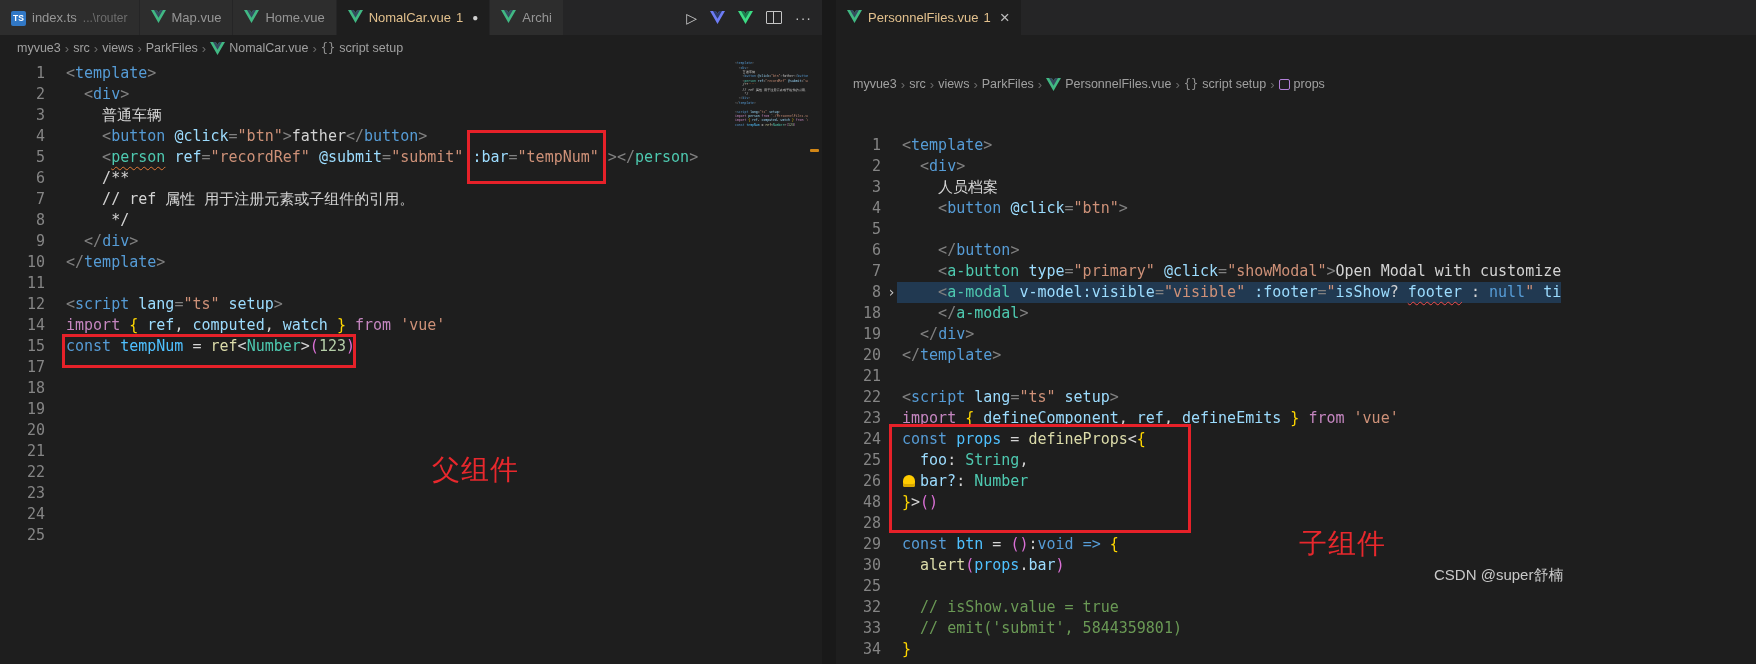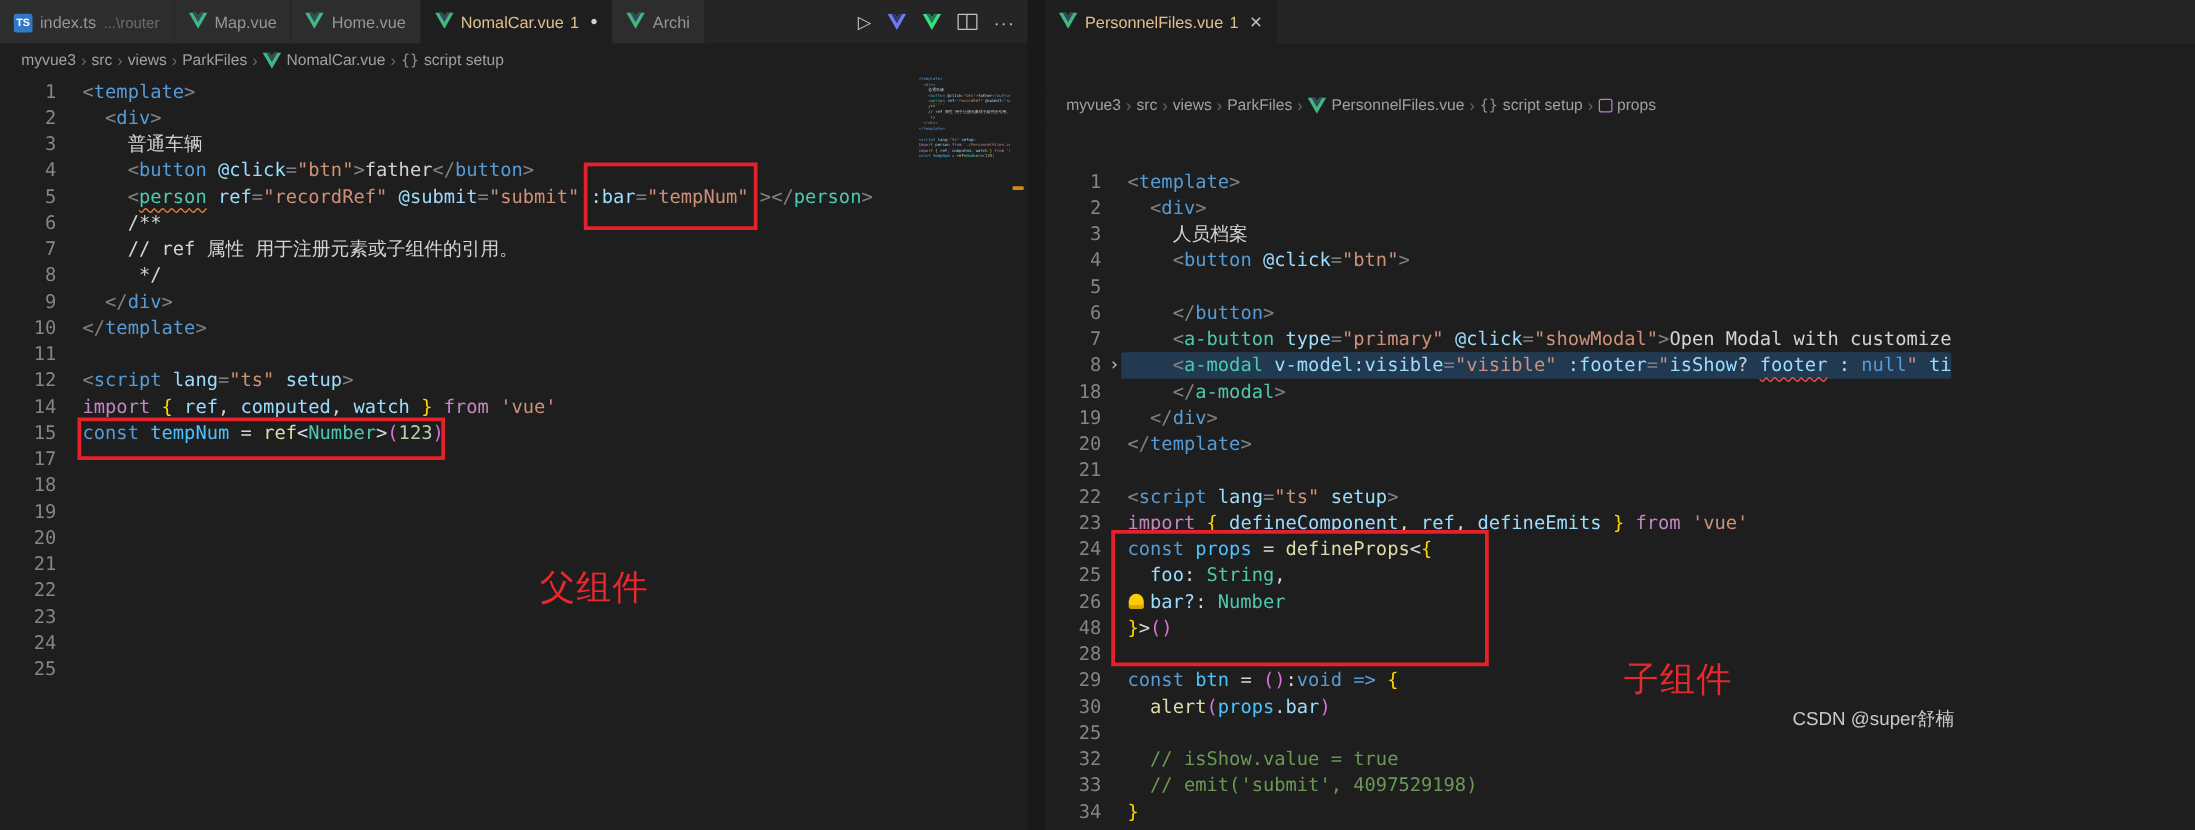--- a/index.html
+++ b/index.html
@@ -319,21 +319,21 @@
           <div class="code-line"><span class="ln">23</span><span class="fold"></span><span class="lc"><span class="tok-kw">import</span><span class="tok-txt"> </span><span class="tok-brace">{ </span><span class="tok-var">defineComponent</span><span class="tok-txt">, </span><span class="tok-var">ref</span><span class="tok-txt">, </span><span class="tok-var">defineEmits</span><span class="tok-brace"> }</span><span class="tok-txt"> </span><span class="tok-kw">from</span><span class="tok-txt"> </span><span class="tok-str">'vue'</span></span></div>
           <div class="code-line"><span class="ln">24</span><span class="fold"></span><span class="lc"><span class="tok-kw2">const</span><span class="tok-txt"> </span><span class="tok-cvar">props</span><span class="tok-txt"> = </span><span class="tok-fn">defineProps</span><span class="tok-txt">&lt;</span><span class="tok-brace">{</span></span></div>
           <div class="code-line"><span class="ln">25</span><span class="fold"></span><span class="lc"><span class="tok-txt">  </span><span class="tok-var">foo</span><span class="tok-txt">: </span><span class="tok-type">String</span><span class="tok-txt">,</span></span></div>
           <div class="code-line"><span class="ln">26</span><span class="fold"></span><span class="lc"><span class="tok-bulb"></span><span class="tok-var">bar?</span><span class="tok-txt">: </span><span class="tok-type">Number</span></span></div>
           <div class="code-line"><span class="ln">48</span><span class="fold"></span><span class="lc"><span class="tok-brace">}</span><span class="tok-txt">&gt;</span><span class="tok-brace2">()</span></span></div>
           <div class="code-line"><span class="ln">28</span><span class="fold"></span><span class="lc"></span></div>
           <div class="code-line"><span class="ln">29</span><span class="fold"></span><span class="lc"><span class="tok-kw2">const</span><span class="tok-txt"> </span><span class="tok-cvar">btn</span><span class="tok-txt"> = </span><span class="tok-brace2">()</span><span class="tok-txt">:</span><span class="tok-kw2">void</span><span class="tok-txt"> </span><span class="tok-kw2">=&gt;</span><span class="tok-txt"> </span><span class="tok-brace">{</span></span></div>
           <div class="code-line"><span class="ln">30</span><span class="fold"></span><span class="lc"><span class="tok-txt">  </span><span class="tok-fn">alert</span><span class="tok-brace2">(</span><span class="tok-cvar">props</span><span class="tok-txt">.</span><span class="tok-var">bar</span><span class="tok-brace2">)</span></span></div>
           <div class="code-line"><span class="ln">25</span><span class="fold"></span><span class="lc"></span></div>
           <div class="code-line"><span class="ln">32</span><span class="fold"></span><span class="lc"><span class="tok-cm">  // isShow.value = true</span></span></div>
-          <div class="code-line"><span class="ln">33</span><span class="fold"></span><span class="lc"><span class="tok-cm">  // emit('submit', 4097529198)</span></span></div>
+          <div class="code-line"><span class="ln">33</span><span class="fold"></span><span class="lc"><span class="tok-cm">  // emit('submit', 5844359801)</span></span></div>
           <div class="code-line"><span class="ln">34</span><span class="fold"></span><span class="lc"><span class="tok-brace">}</span></span></div>
         </div>
       <div class="overlay-box"></div>
       <div class="annotation">子组件</div>
     </div>
   </div>
 
   <div class="watermark">CSDN @super舒楠</div>
 </div>
 

